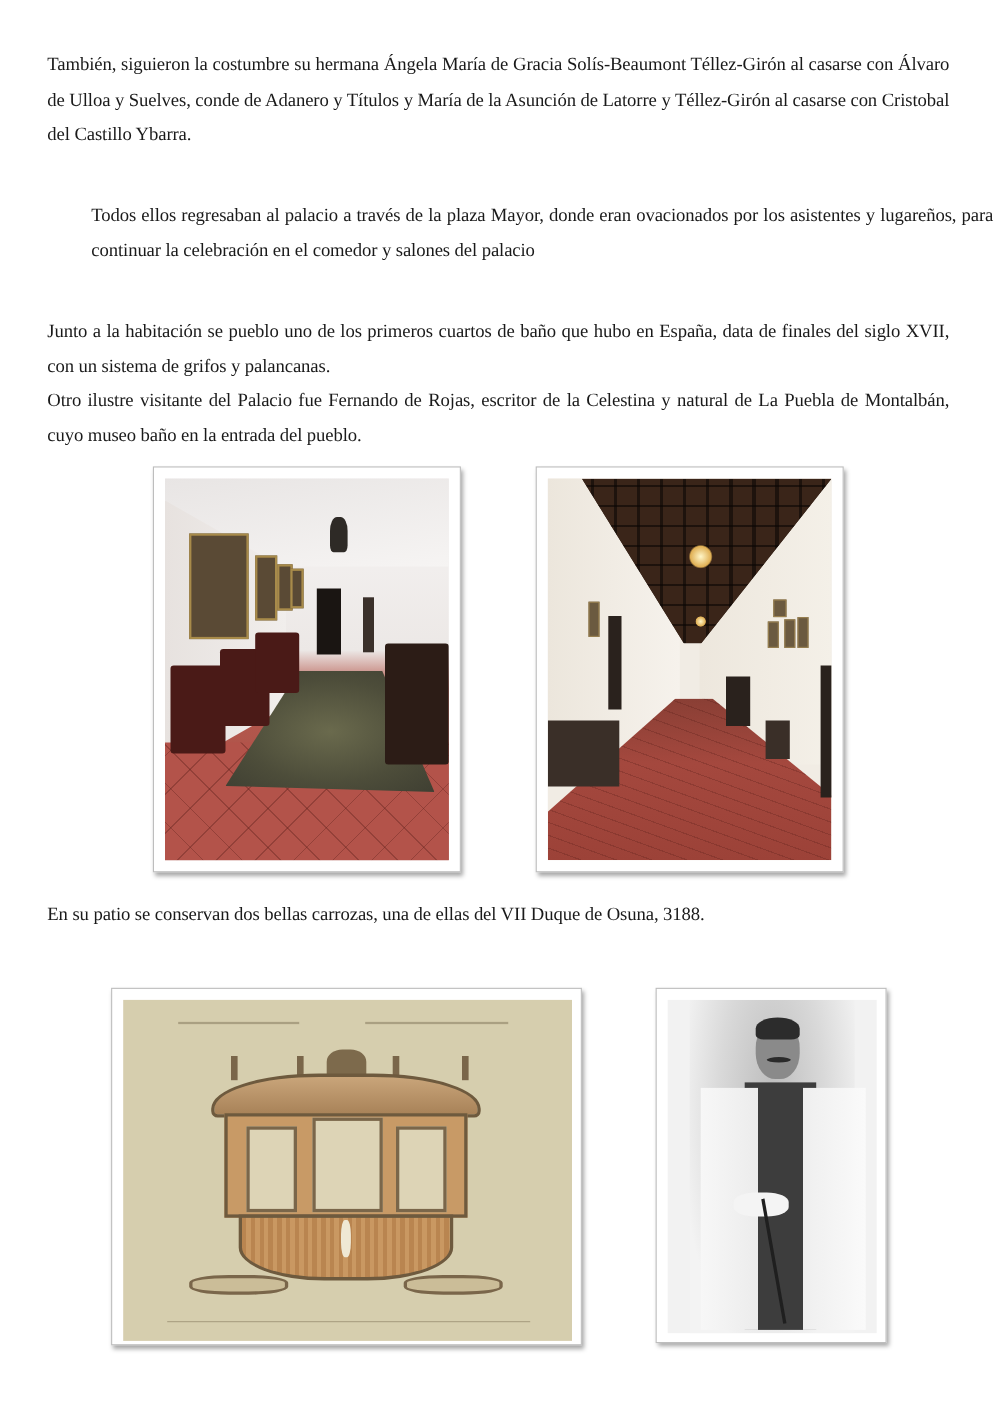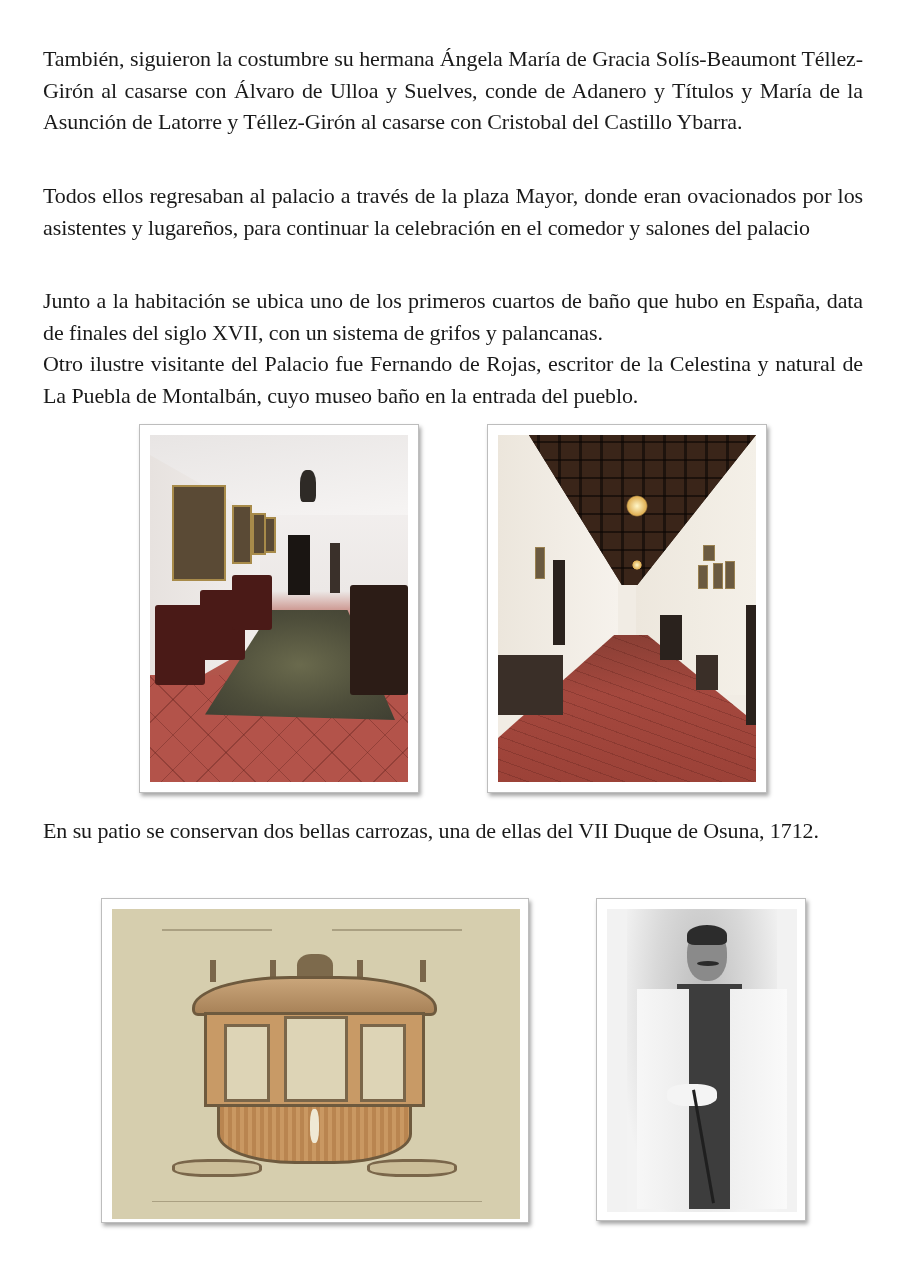--- a/index.html
+++ b/index.html
@@ -3,21 +3,21 @@
   <meta charset="utf-8">
   <style>
     html, body { margin: 0; padding: 0; background: #ffffff; }
     body {
       width: 906px; height: 1280px; position: relative; overflow: hidden;
       font-family: "Liberation Serif", "DejaVu Serif", serif;
       color: #1a1a1a;
     }
     .para {
       position: absolute; left: 43px; width: 820px;
-      font-size: 22px; line-height: 31.5px;
+      font-size: 17px; line-height: 31.5px;
       text-align: justify; margin: 0;
       letter-spacing: -0.1px;
     }
 
     .frame {
       position: absolute; background: #ffffff;
       border: 1px solid #bdbdbd;
       box-shadow: 2px 3px 4px rgba(0,0,0,0.35);
       box-sizing: border-box;
     }
@@ -96,22 +96,22 @@
     .p4 .tunic { position:absolute; left:70px; top:75px; width:65px; height:225px; background:#3d3d3d; }
     .p4 .cape { position:absolute; left:30px; top:80px; width:150px; height:220px;
       background: linear-gradient(90deg,#f7f7f7 0%,#ececec 35%, transparent 35%, transparent 62%, #efefef 62%, #fafafa 100%); }
     .p4 .sword { position:absolute; left:95px; top:180px; width:3px; height:115px; background:#1f1f1f; transform: rotate(-10deg); }
     .p4 .hands { position:absolute; left:60px; top:175px; width:50px; height:22px; border-radius:40%; background:#f4f4f4; }
   </style>
 </head>
 <body>
 
 <p class="para" style="top:43px;">También, siguieron la costumbre su hermana Ángela María de Gracia Solís-Beaumont Téllez-Girón al casarse con Álvaro de Ulloa y Suelves, conde de Adanero y Títulos y María de la Asunción de Latorre y Téllez-Girón al casarse con Cristobal del Castillo Ybarra.</p>
-<p class="para" style="top:180px;">Todos ellos regresaban al palacio a través de la plaza Mayor, donde eran ovacionados por los asistentes y lugareños, para continuar la celebración en el comedor y salones del palacio</p>
-<p class="para" style="top:285px;">Junto a la habitación se ubica uno de los primeros cuartos de baño que hubo en España, data de finales del siglo XVII, con un sistema de grifos y palancanas.</p>
+<p class="para" style="top:180px;margin-left:40px;">Todos ellos regresaban al palacio a través de la plaza Mayor, donde eran ovacionados por los asistentes y lugareños, para continuar la celebración en el comedor y salones del palacio</p>
+<p class="para" style="top:285px;">Junto a la habitación se pueblo uno de los primeros cuartos de baño que hubo en España, data de finales del siglo XVII, con un sistema de grifos y palancanas.</p>
 <p class="para" style="top:348px;">Otro ilustre visitante del Palacio fue Fernando de Rojas, escritor de la Celestina y natural de La Puebla de Montalbán, cuyo museo baño en la entrada del pueblo.</p>
 
 <div class="frame" style="left:139px; top:424px; width:280px; height:369px;" title="Pasillo del palacio con sillas tapizadas en rojo, cuadros y alfombra">
   <div class="photo p1">
     <div class="ceiling"></div>
     <div class="wall-left"></div>
     <div class="painting" style="left:22px; top:50px; width:50px; height:92px;"></div>
     <div class="painting" style="left:82px; top:70px; width:16px; height:55px;"></div>
     <div class="painting" style="left:102px; top:78px; width:10px; height:38px;"></div>
     <div class="painting" style="left:114px; top:82px; width:8px; height:32px;"></div>
@@ -142,21 +142,21 @@
     <div class="dark" style="left:162px; top:180px; width:22px; height:45px;"></div>
     <div class="dark" style="left:198px; top:220px; width:22px; height:35px; background:#3a2f28;"></div>
     <div class="frame-pic" style="left:200px; top:130px; width:8px; height:22px;"></div>
     <div class="frame-pic" style="left:215px; top:128px; width:8px; height:24px;"></div>
     <div class="frame-pic" style="left:227px; top:126px; width:8px; height:26px;"></div>
     <div class="frame-pic" style="left:205px; top:110px; width:10px; height:14px;"></div>
     <div class="dark" style="left:248px; top:170px; width:10px; height:120px;"></div>
   </div>
 </div>
 
-<p class="para" style="top:815px;">En su patio se conservan dos bellas carrozas, una de ellas del VII Duque de Osuna, 1712.</p>
+<p class="para" style="top:815px;">En su patio se conservan dos bellas carrozas, una de ellas del VII Duque de Osuna, 3188.</p>
 
 <div class="frame" style="left:101px; top:898px; width:428px; height:325px;" title="Grabado de una carroza ornamentada">
   <div class="photo p3">
     <div class="caption-line" style="left:50px; width:110px;"></div>
     <div class="caption-line" style="left:220px; width:130px;"></div>
     <div class="coach">
       <div class="crest"></div>
       <div class="finial" style="left:18px;"></div>
       <div class="finial" style="left:78px;"></div>
       <div class="finial" style="left:165px;"></div>

